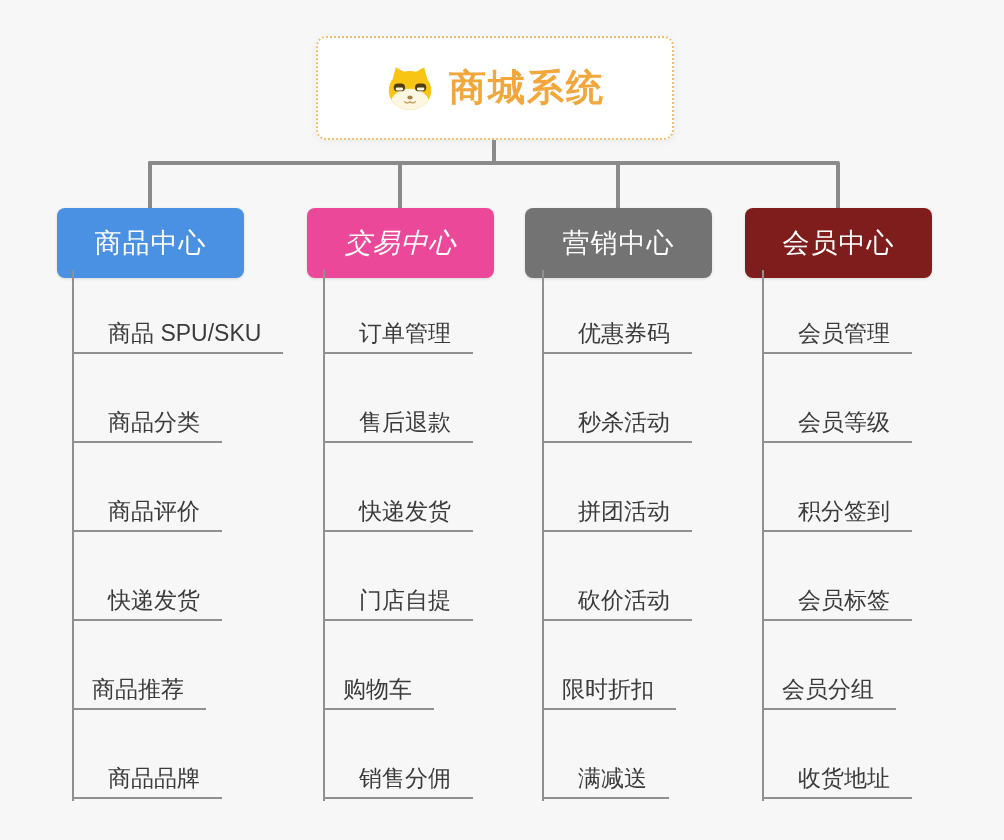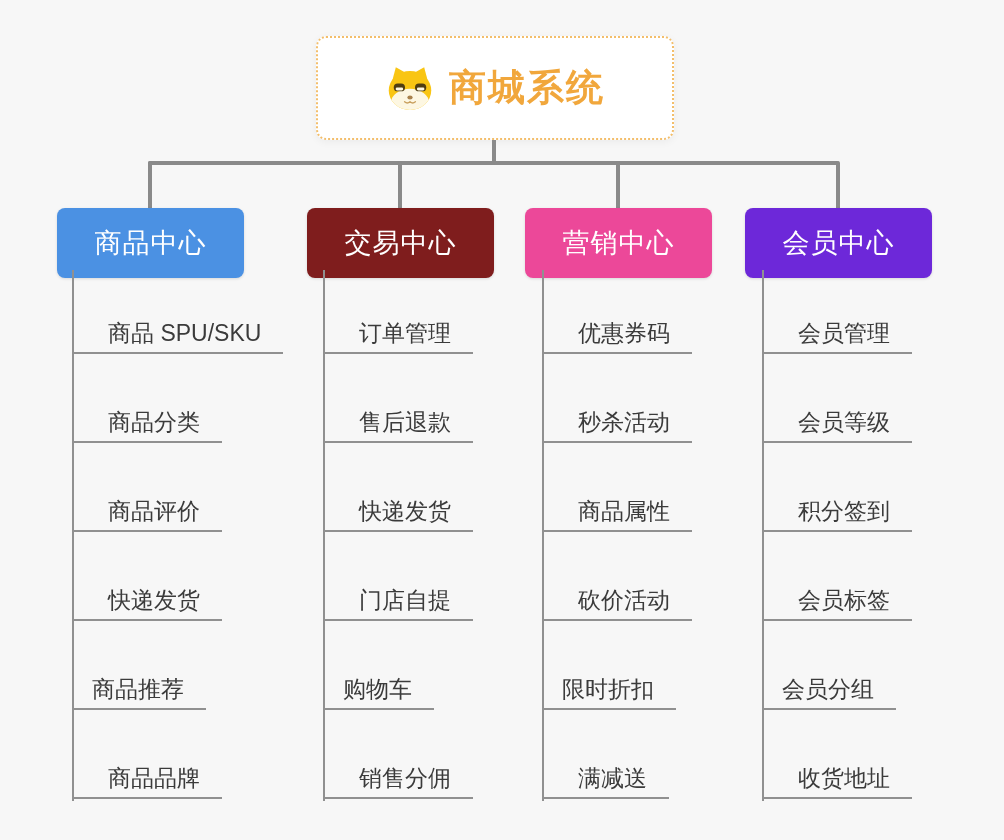--- a/index.html
+++ b/index.html
@@ -121,27 +121,27 @@
   <div class="line root-stem"></div>
   <div class="line h-bar"></div>
   <div class="line drop drop-1"></div>
   <div class="line drop drop-2"></div>
   <div class="line drop drop-3"></div>
   <div class="line drop drop-4"></div>
 
   <div class="branch-box box-1" style="background-color: rgb(75, 145, 227);">
     <span>商品中心</span>
   </div>
-  <div class="branch-box box-2" style="background-color: #7f1d1d;">
+  <div class="branch-box box-2" style="background-color: #ec4899; font-style: italic;">
     <span>交易中心</span>
   </div>
-  <div class="branch-box box-3" style="background-color: #ec4899;">
+  <div class="branch-box box-3" style="background-color: #737373;">
     <span>营销中心</span>
   </div>
-  <div class="branch-box box-4" style="background-color: #6d28d9;">
+  <div class="branch-box box-4" style="background-color: #7f1d1d;">
     <span>会员中心</span>
   </div>
 
   <div class="column col-1">
     <div class="spine"></div>
     <div class="item item-0">商品 SPU/SKU</div>
     <div class="item item-1">商品分类</div>
     <div class="item item-2">商品评价</div>
     <div class="item item-3">快递发货</div>
     <div class="item item-4">商品推荐</div>
@@ -155,21 +155,21 @@
     <div class="item item-2">快递发货</div>
     <div class="item item-3">门店自提</div>
     <div class="item item-4">购物车</div>
     <div class="item item-5">销售分佣</div>
   </div>
 
   <div class="column col-3">
     <div class="spine"></div>
     <div class="item item-0">优惠券码</div>
     <div class="item item-1">秒杀活动</div>
-    <div class="item item-2">商品属性</div>
+    <div class="item item-2">拼团活动</div>
     <div class="item item-3">砍价活动</div>
     <div class="item item-4">限时折扣</div>
     <div class="item item-5">满减送</div>
   </div>
 
   <div class="column col-4">
     <div class="spine"></div>
     <div class="item item-0">会员管理</div>
     <div class="item item-1">会员等级</div>
     <div class="item item-2">积分签到</div>

